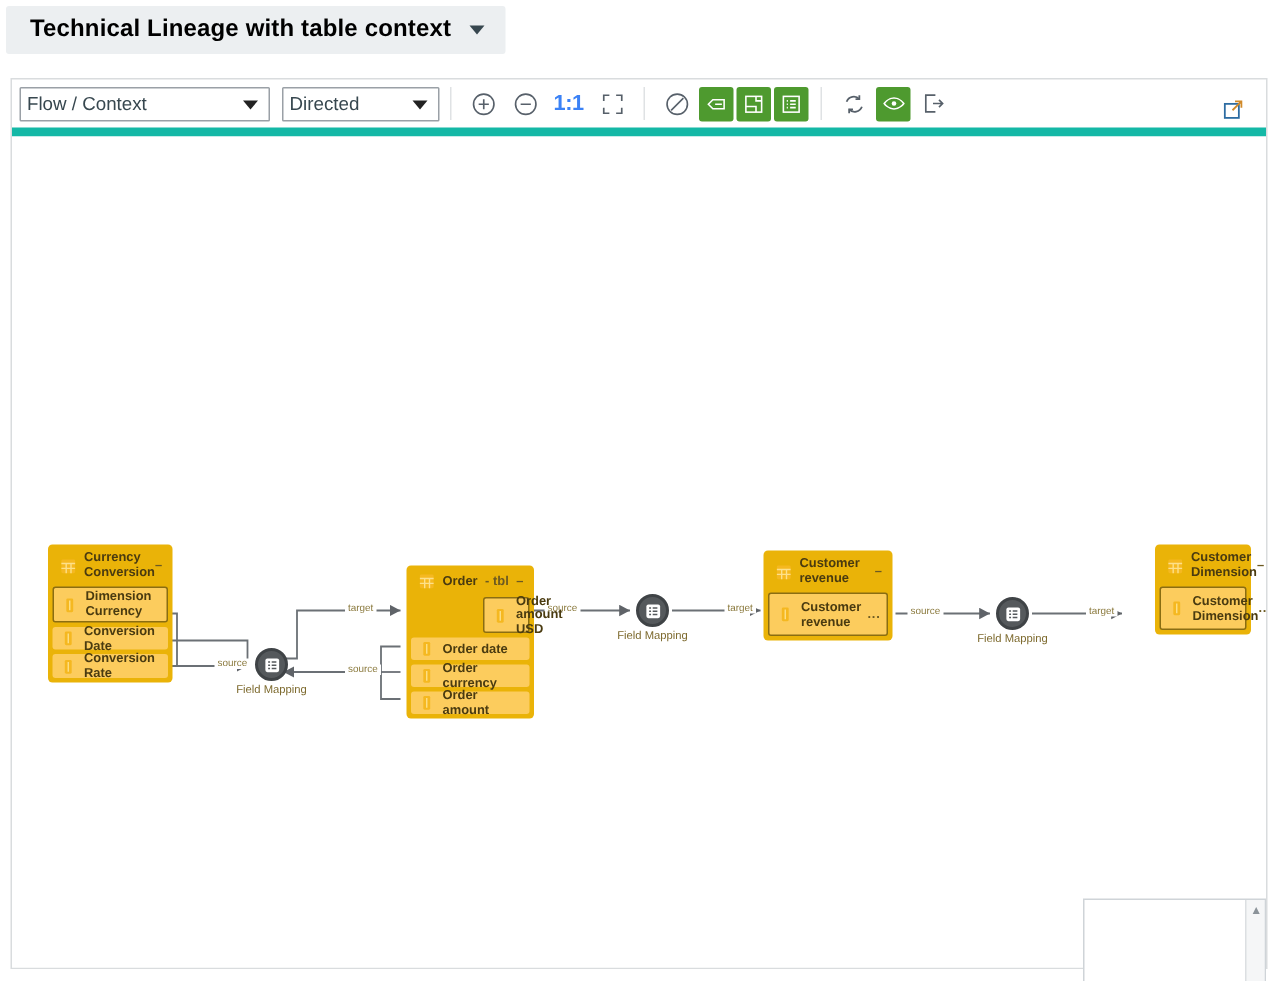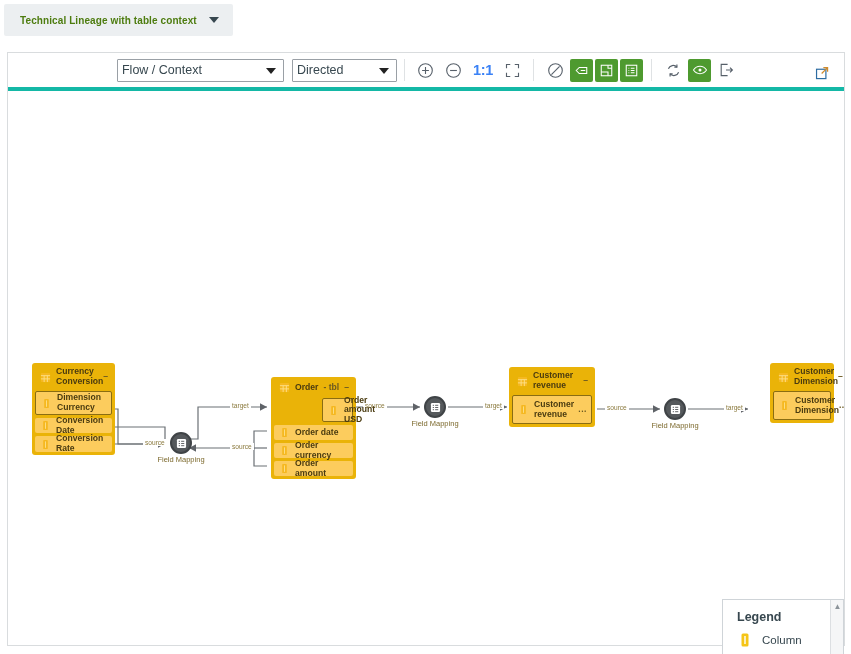--- a/index.html
+++ b/index.html
@@ -20,46 +20,45 @@
   #title-pill {
     position: absolute; left: 4px; top: 4px;
     height: 32px;
     display: flex; align-items: center;
     padding: 0 14px 0 16px;
     background: #eceff1;
     border-radius: 2px;
     cursor: pointer;
   }
   #title-pill .txt {
-    font-size: 10px;
-    color: #4d7c0f;
+    font-size: 16px;
+    color: #000000;
     font-weight: 600;
     letter-spacing: .1px;
   }
   .caret-dn {
     width: 0; height: 0; margin-left: 12px;
     border-left: 5px solid transparent;
     border-right: 5px solid transparent;
     border-top: 6px solid #37474f;
   }
 
   
   #panel {
     position: absolute; left: 7px; top: 52px;
     width: 838px; height: 594px;
     border: 1px solid #d9dcde;
     background: #ffffff;
   }
   #toolbar {
     position: absolute; left: 0; top: 0;
     width: 836px; height: 38px;
-    border-bottom: 4px solid #14b8a6;
+    border-bottom: 6px solid #14b8a6;
     display: flex; align-items: center;
     padding-left: 5px;
-    justify-content: center;
   }
 
   select.combo {
     height: 23px;
     font-family: "Liberation Sans", sans-serif;
     font-size: 12.5px;
     color: #37474f;
     background: #ffffff;
     border: 1px solid #9aa0a6;
     border-radius: 1px;
@@ -473,32 +472,20 @@
       <svg width="11" height="11" viewBox="0 0 12 12">
         <rect x="1" y="1" width="10" height="10" rx="1.5" fill="#ffffff"></rect>
         <path d="M3 3.6h1.4M5.6 3.6H9M3 6h1.4M5.6 6H9M3 8.4h1.4M5.6 8.4H9" stroke="#55595c" stroke-width="1"></path>
       </svg>
     </div>
     <div class="fm-label" style="left:632px;top:330px;width:70px;">Field Mapping</div>
 
   </div>
 
   <div id="legend">
-    <div id="legend-inner">
-      <div id="legend-title">Legend</div>
-
-      <div class="lg-row">
-        <svg class="lg-ico" viewBox="0 0 16 16">
-          <rect x="4.5" y="1.5" width="7" height="13" rx="1.5" fill="#f5c518"></rect>
-          <path d="M8 4v8" stroke="#ffffff" stroke-width="1.4"></path>
-        </svg>
-        <span>Column</span>
-      </div>
-
-    </div>
 
     <div id="legend-scroll">
       <div class="sb-arrow" style="top:0;">▲</div>
 
     </div>
   </div>
 
 </div>
 
 </body></html>

